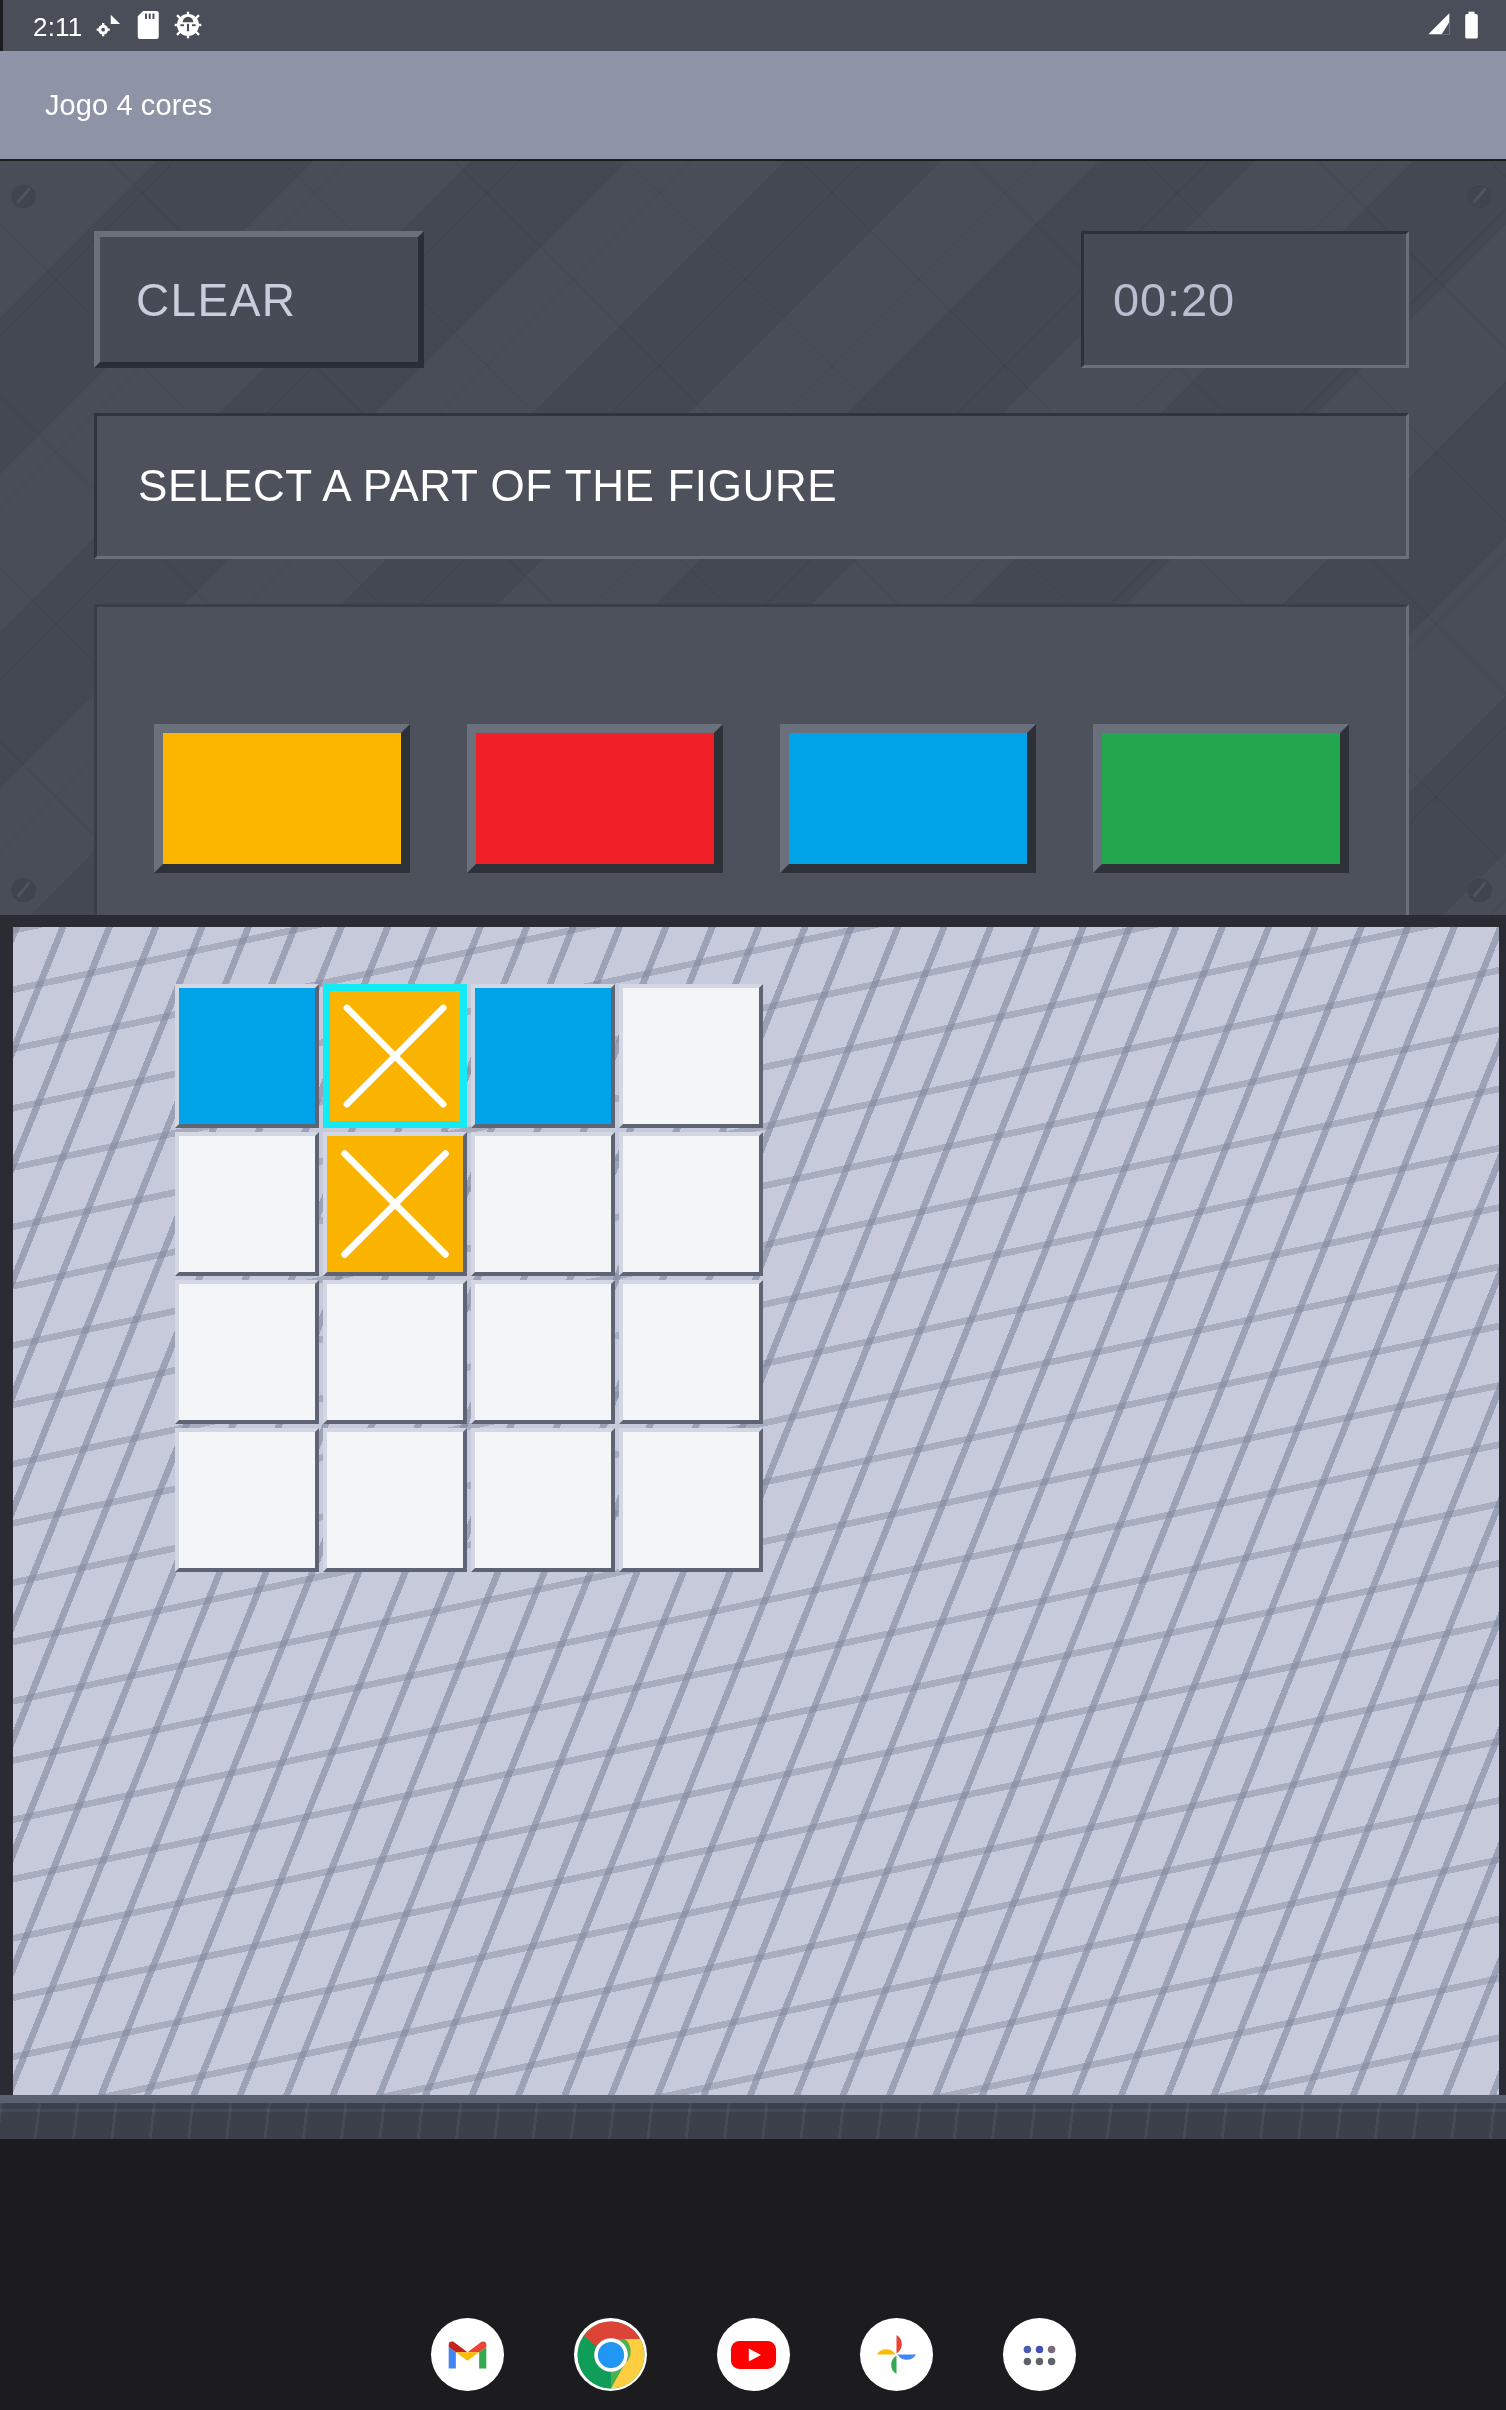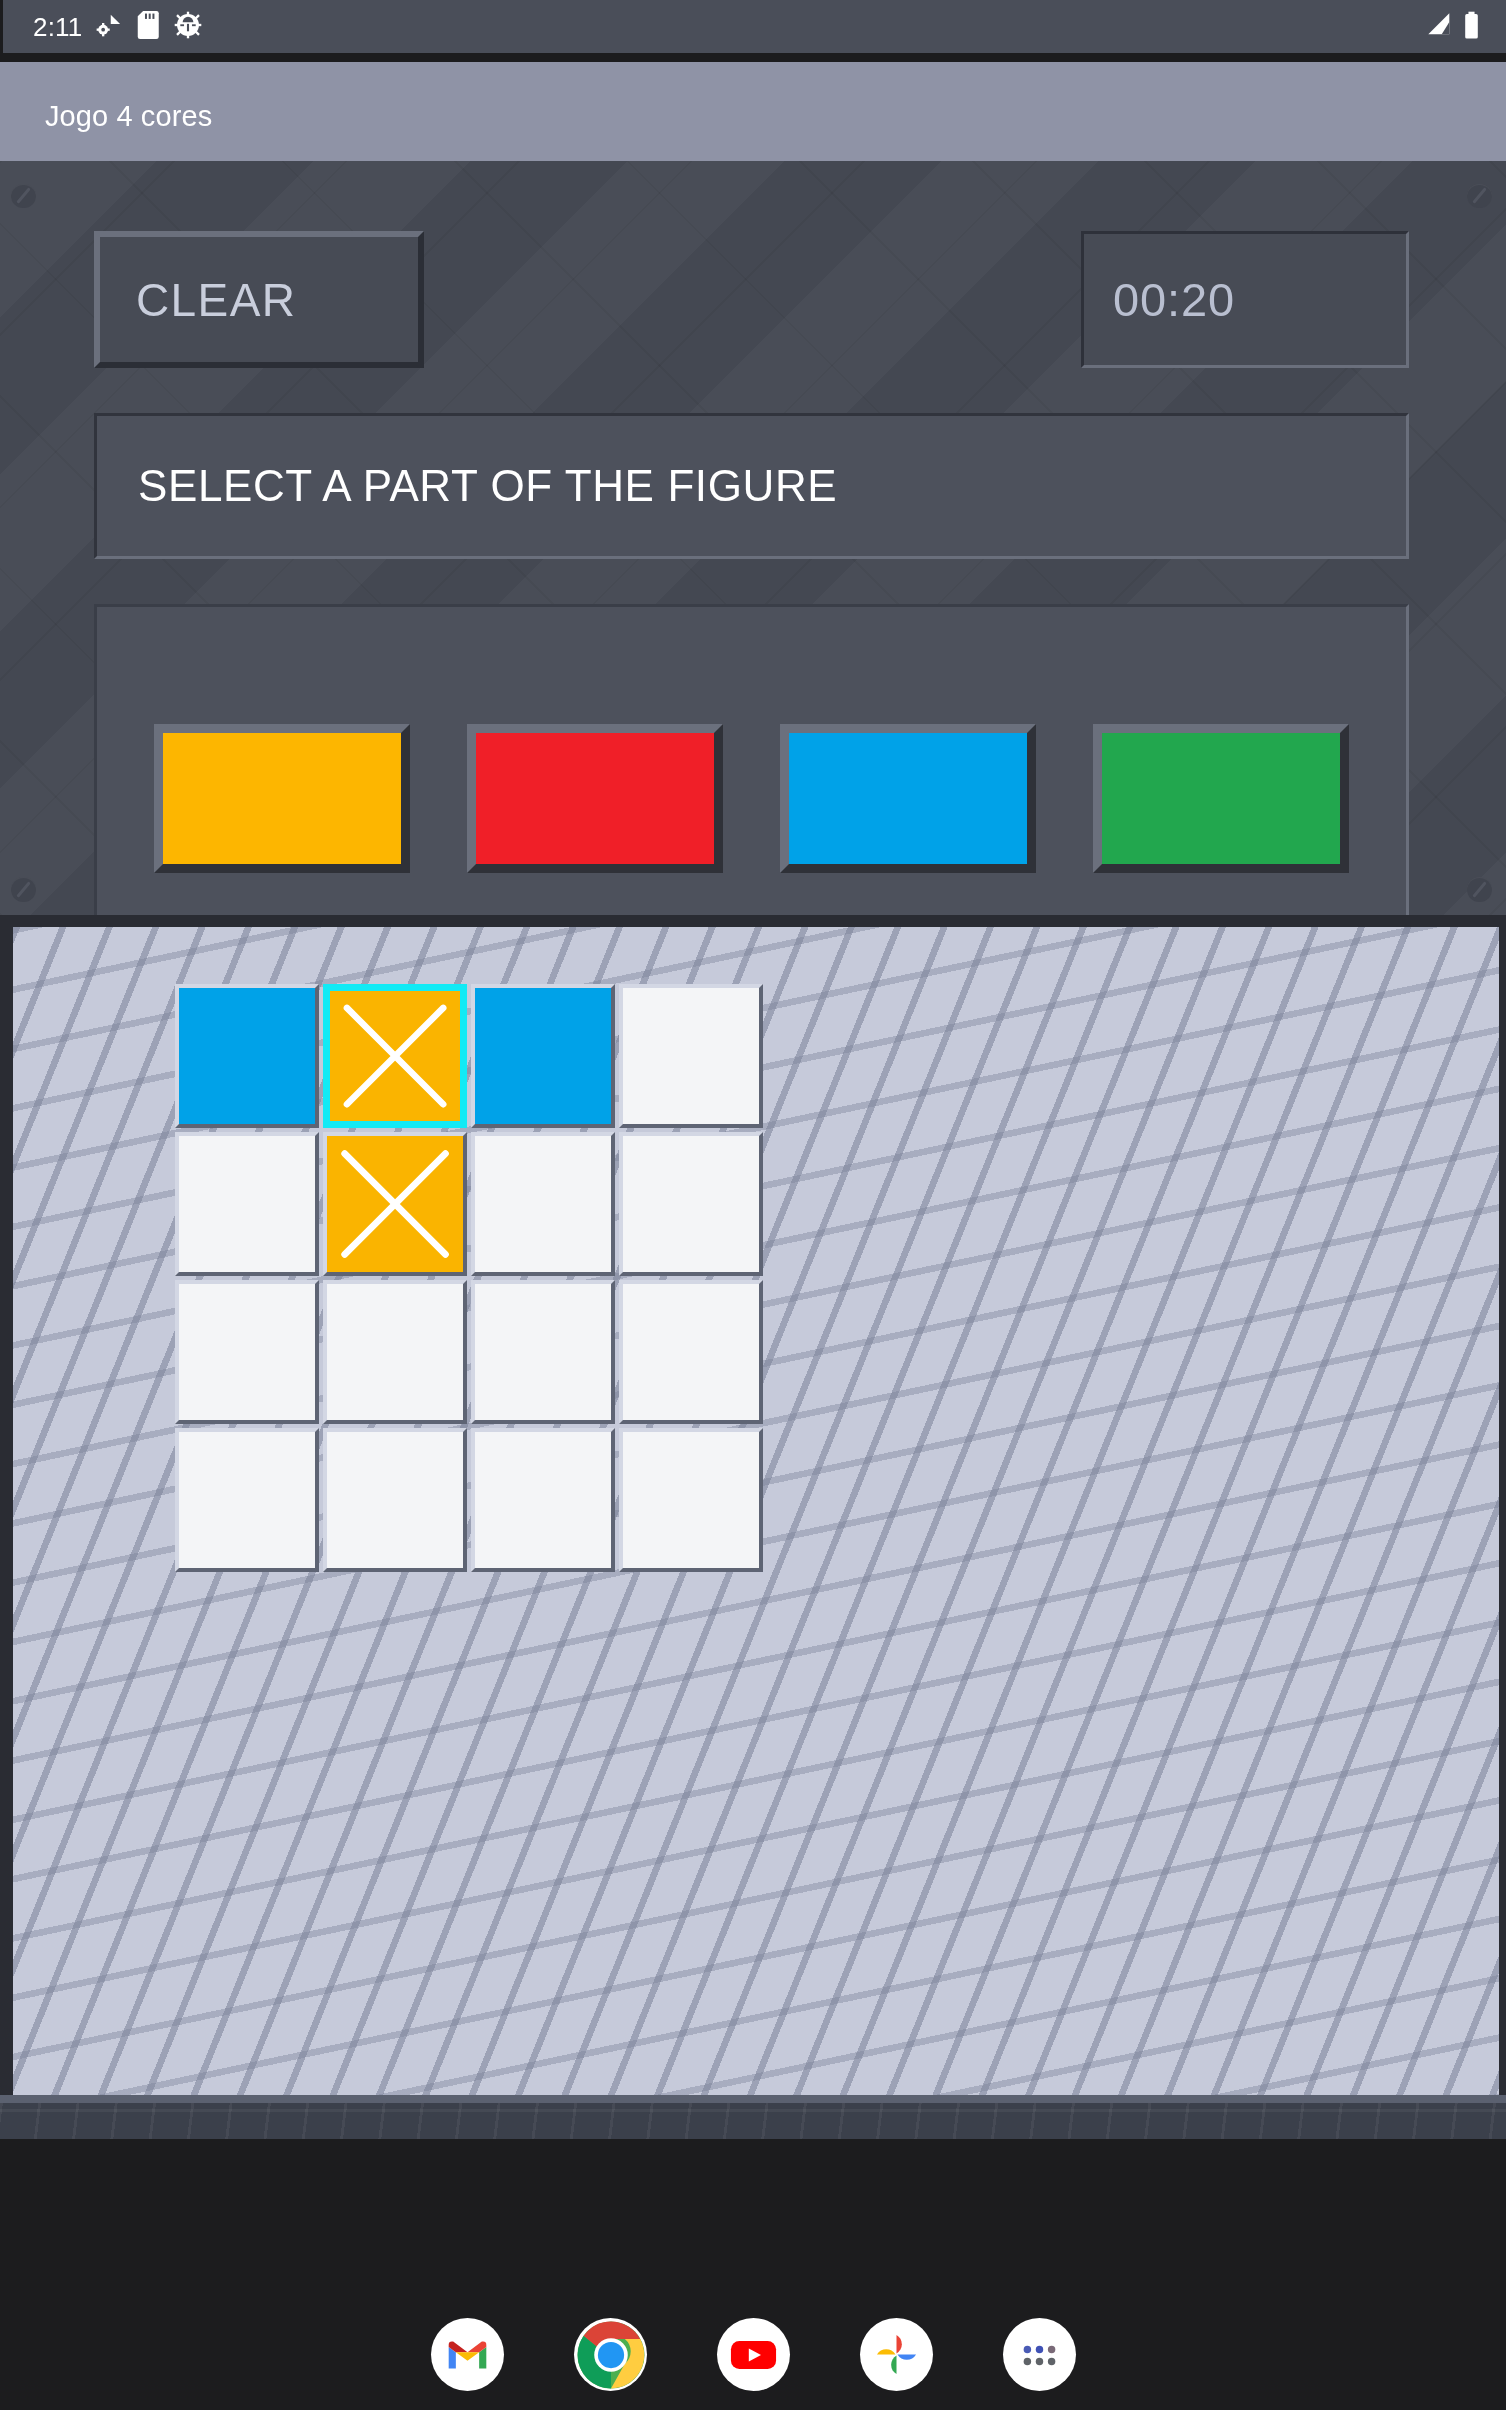--- a/index.html
+++ b/index.html
@@ -263,21 +263,21 @@
     </span>
     <span class="sb-icon">
       <svg width="17" height="28" viewBox="0 0 12 24">
         <rect x="3.4" y="0.6" width="5.2" height="2.4" fill="#fff"></rect>
         <rect x="0.6" y="2.6" width="10.8" height="21" rx="1.4" fill="#fff"></rect>
       </svg>
     </span>
   </div>
 </div>
 
-<div id="app-bar-inner" style="top:62px;height:108px">
+<div id="app-bar-inner" style="top:51px;height:108px">
   <span id="app-title">Jogo 4 cores</span>
 </div>
 
 <div id="control-panel">
   <div id="panel-pattern"></div>
 
   <div class="screw" id="screw-tl"></div>
   <div class="screw" id="screw-tr"></div>
   <div class="screw" id="screw-bl"></div>
   <div class="screw" id="screw-br"></div>

